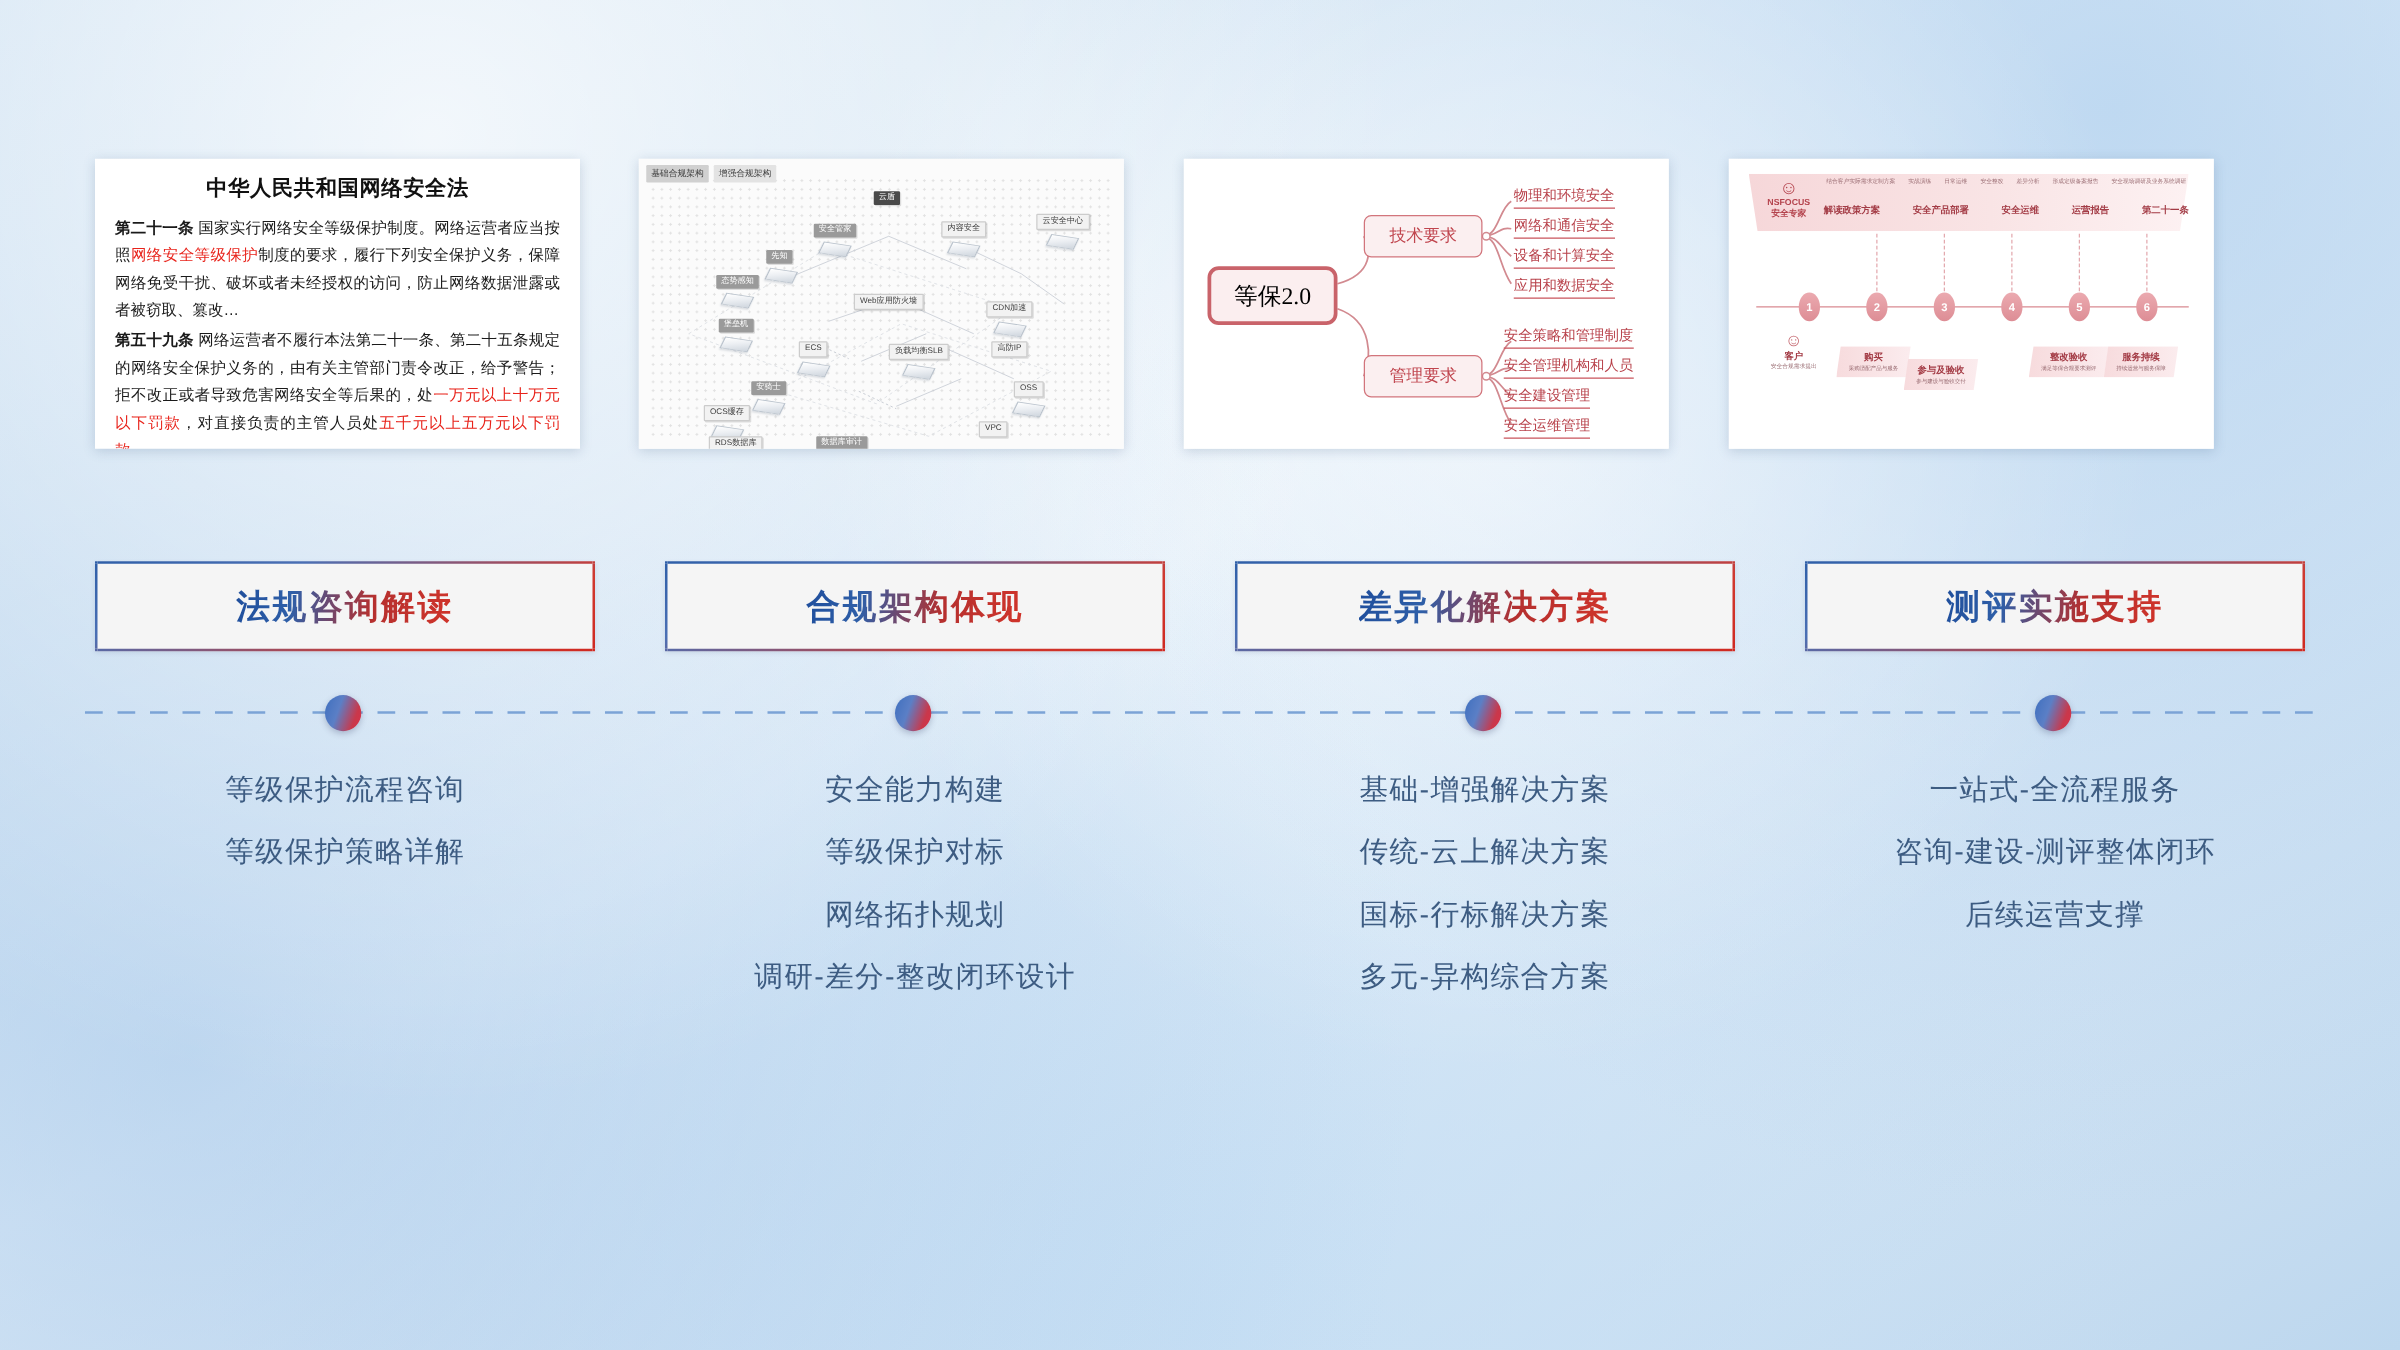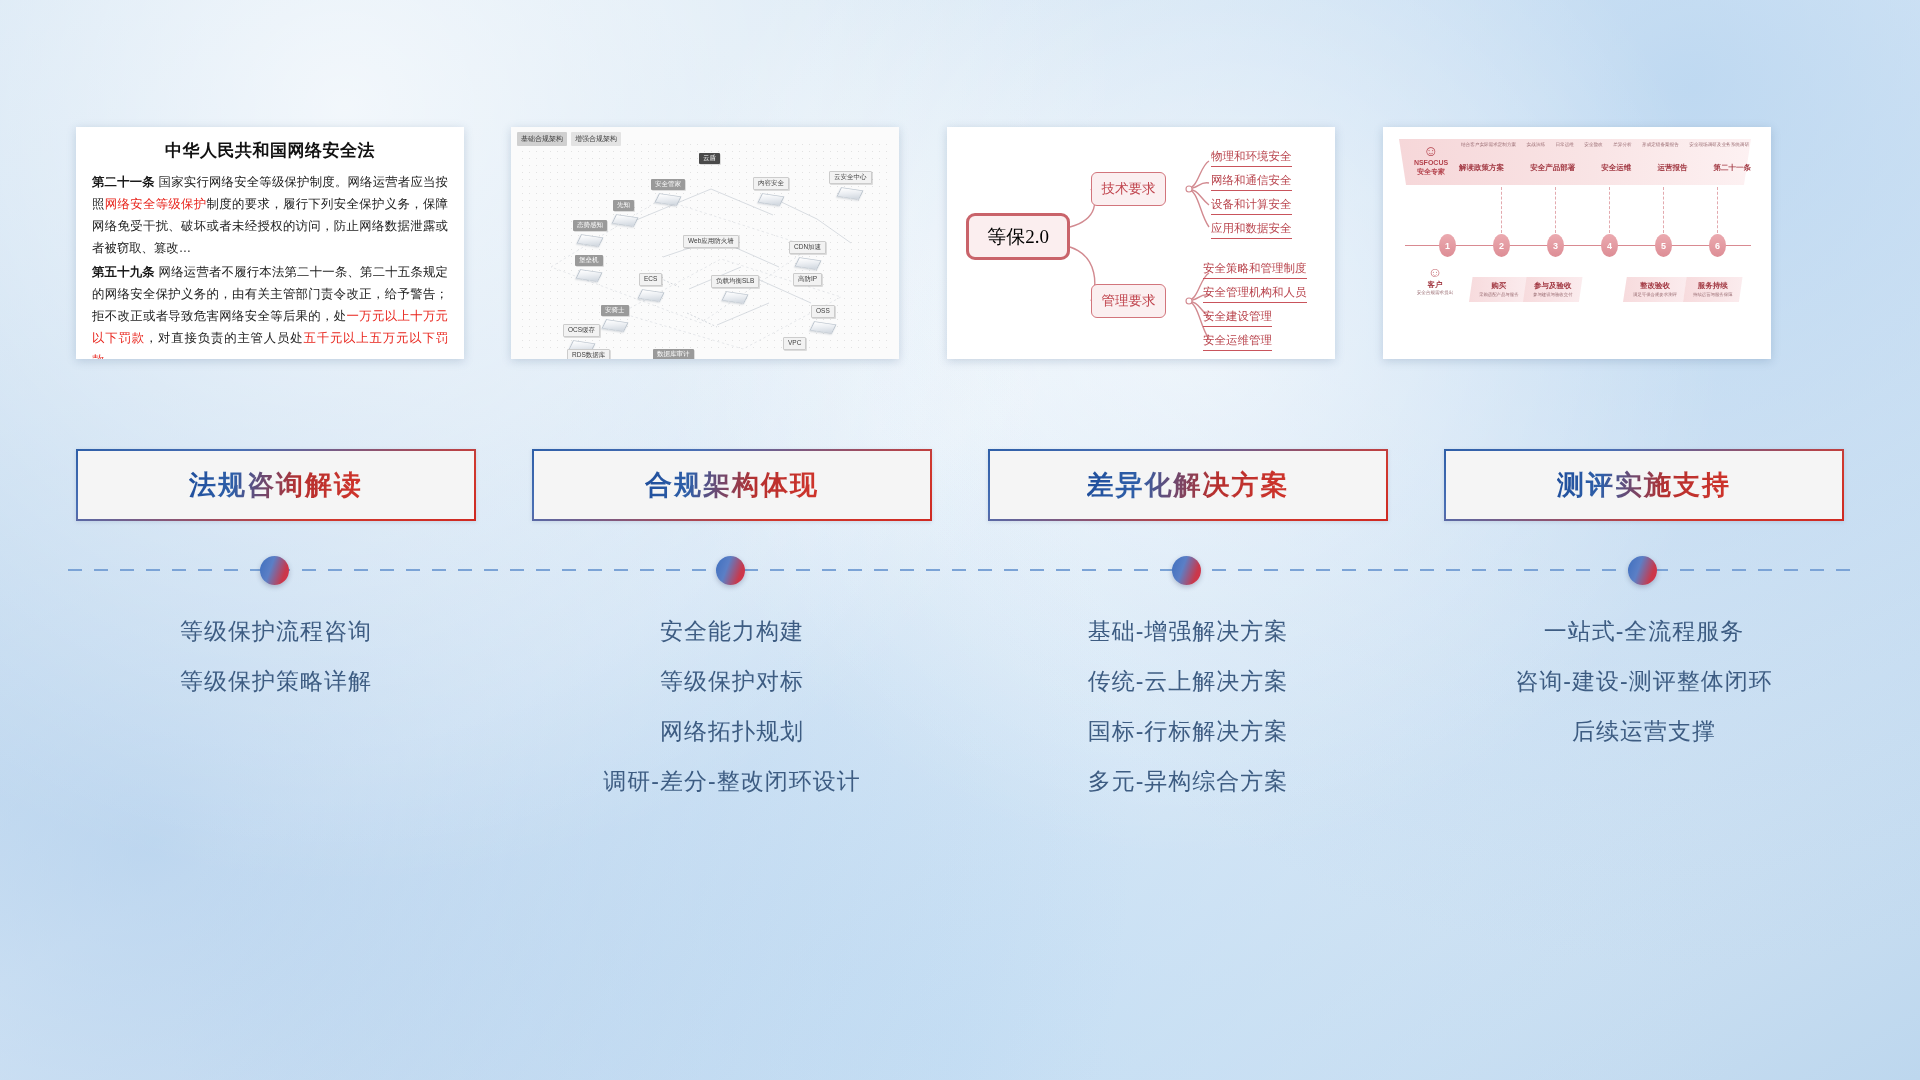--- a/index.html
+++ b/index.html
@@ -110,21 +110,21 @@
     border: 3px solid #c9636a;
     border-radius: 9px;
     background: #fbeeef;
     color: #000000;
     font-family: "Liberation Serif", "DejaVu Serif", serif;
     font-size: 19px;
     display: flex; align-items: center; justify-content: center;
   }
   .mm-branch {
     position: absolute;
-    width: 75px; height: 34px;
+    width: 95px; height: 34px;
     border: 1.8px solid #d2757c;
     border-radius: 6px;
     background: #fbeff0;
     color: #c0454e;
     font-family: "Liberation Serif", "DejaVu Serif", serif;
     font-size: 13.5px;
     display: flex; align-items: center; justify-content: center;
   }
   .mm-branch.tech { left: 144px; top: 45px; }
   .mm-branch.mgmt { left: 144px; top: 157px; }
@@ -448,21 +448,21 @@
       <div class="ns-client">
         <div class="person2">☺</div>
         <div class="t">客户</div>
         <div class="s">安全合规需求提出</div>
       </div>
 
       <div class="ns-tag" style="left:86px; top:150px;">
         <span class="t">购买</span>
         <span class="s">采购适配产品与服务</span>
       </div>
-      <div class="ns-tag" style="left:140px; top:150px;">
+      <div class="ns-tag" style="left:140px; top:160px;">
         <span class="t">参与及验收</span>
         <span class="s">参与建设与验收交付</span>
       </div>
       <div class="ns-tag" style="left:240px; top:150px;">
         <span class="t">整改验收</span>
         <span class="s">满足等保合规要求测评</span>
       </div>
       <div class="ns-tag" style="left:300px; top:150px;">
         <span class="t">服务持续</span>
         <span class="s">持续运营与服务保障</span>

